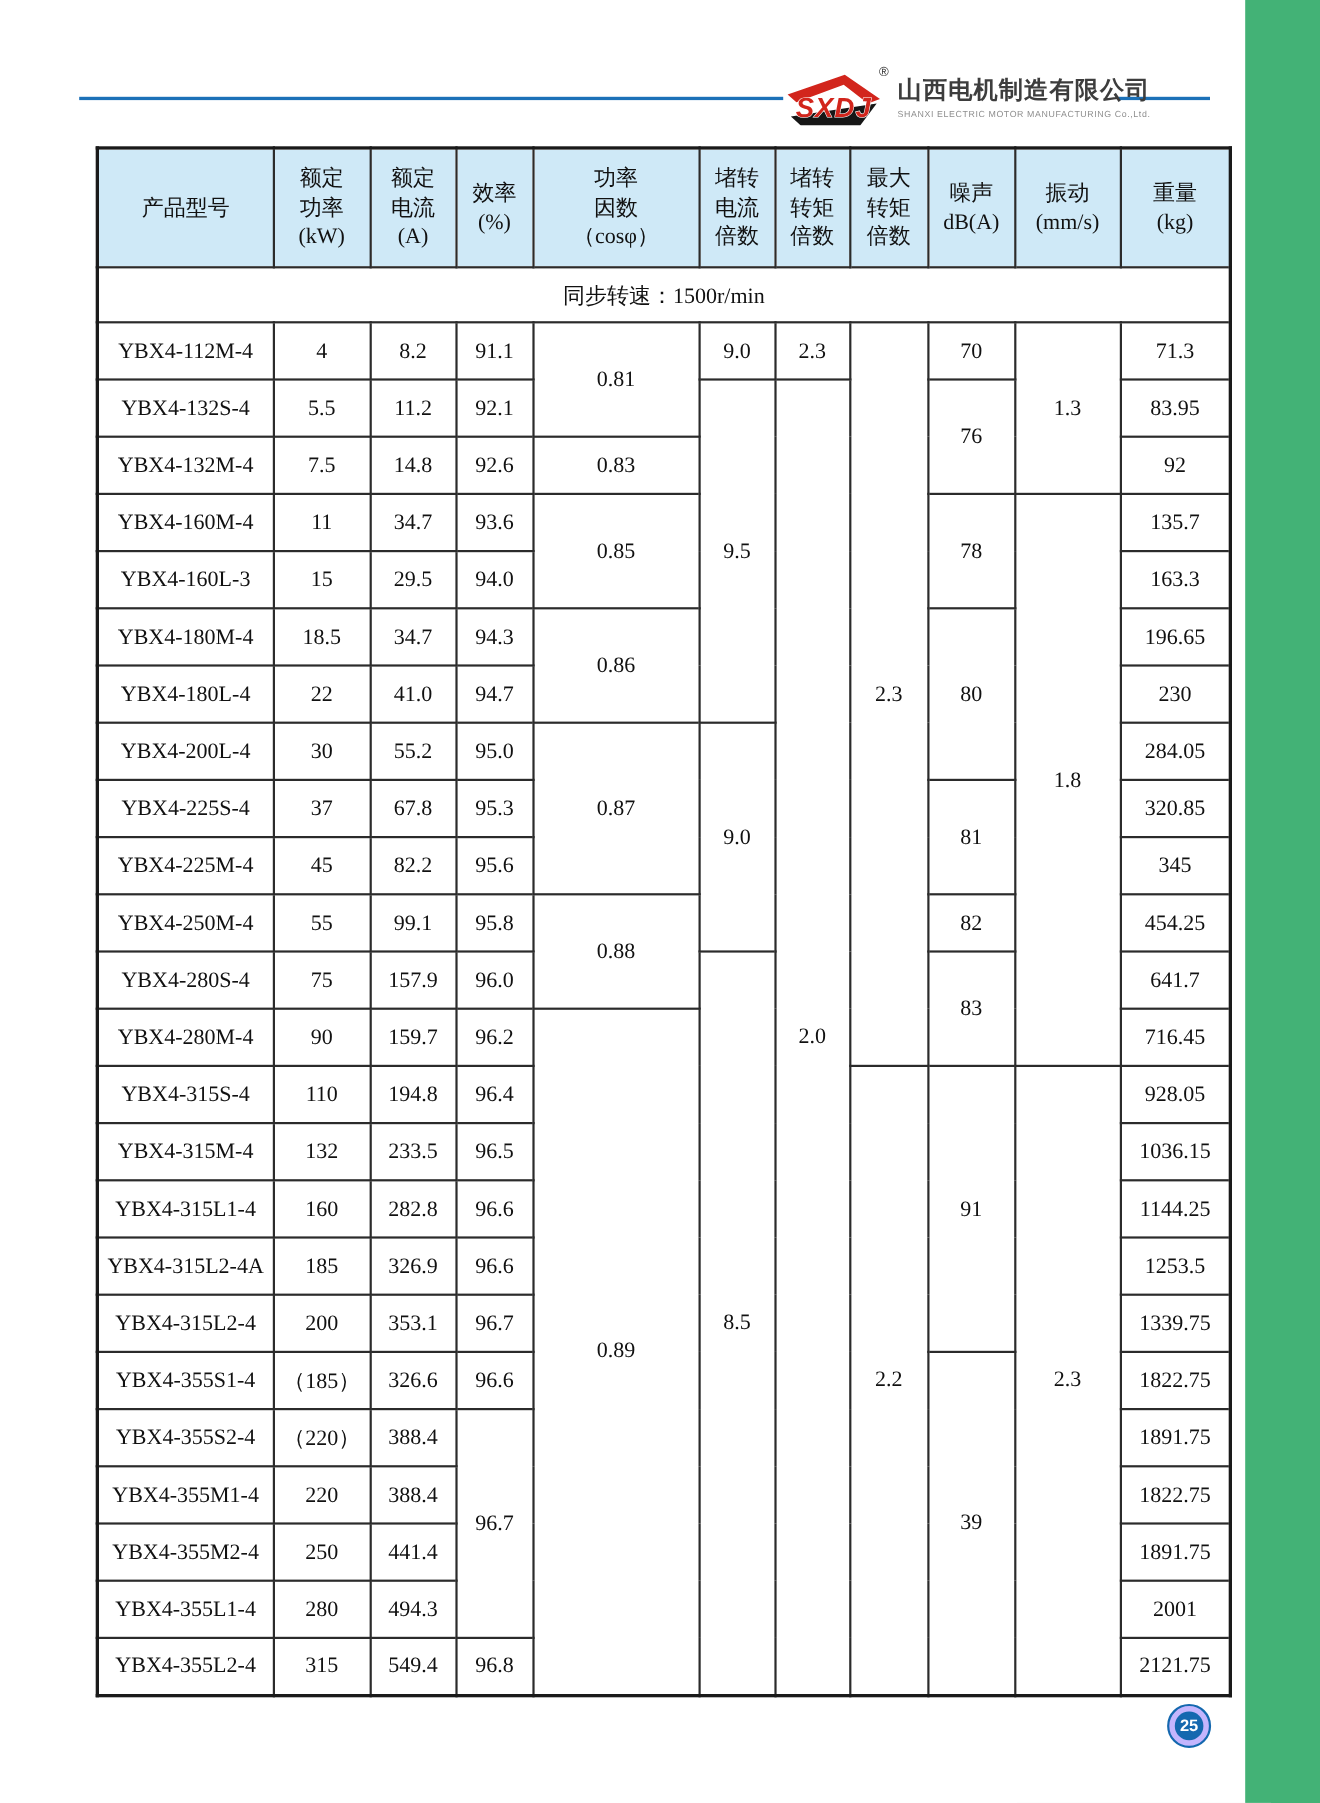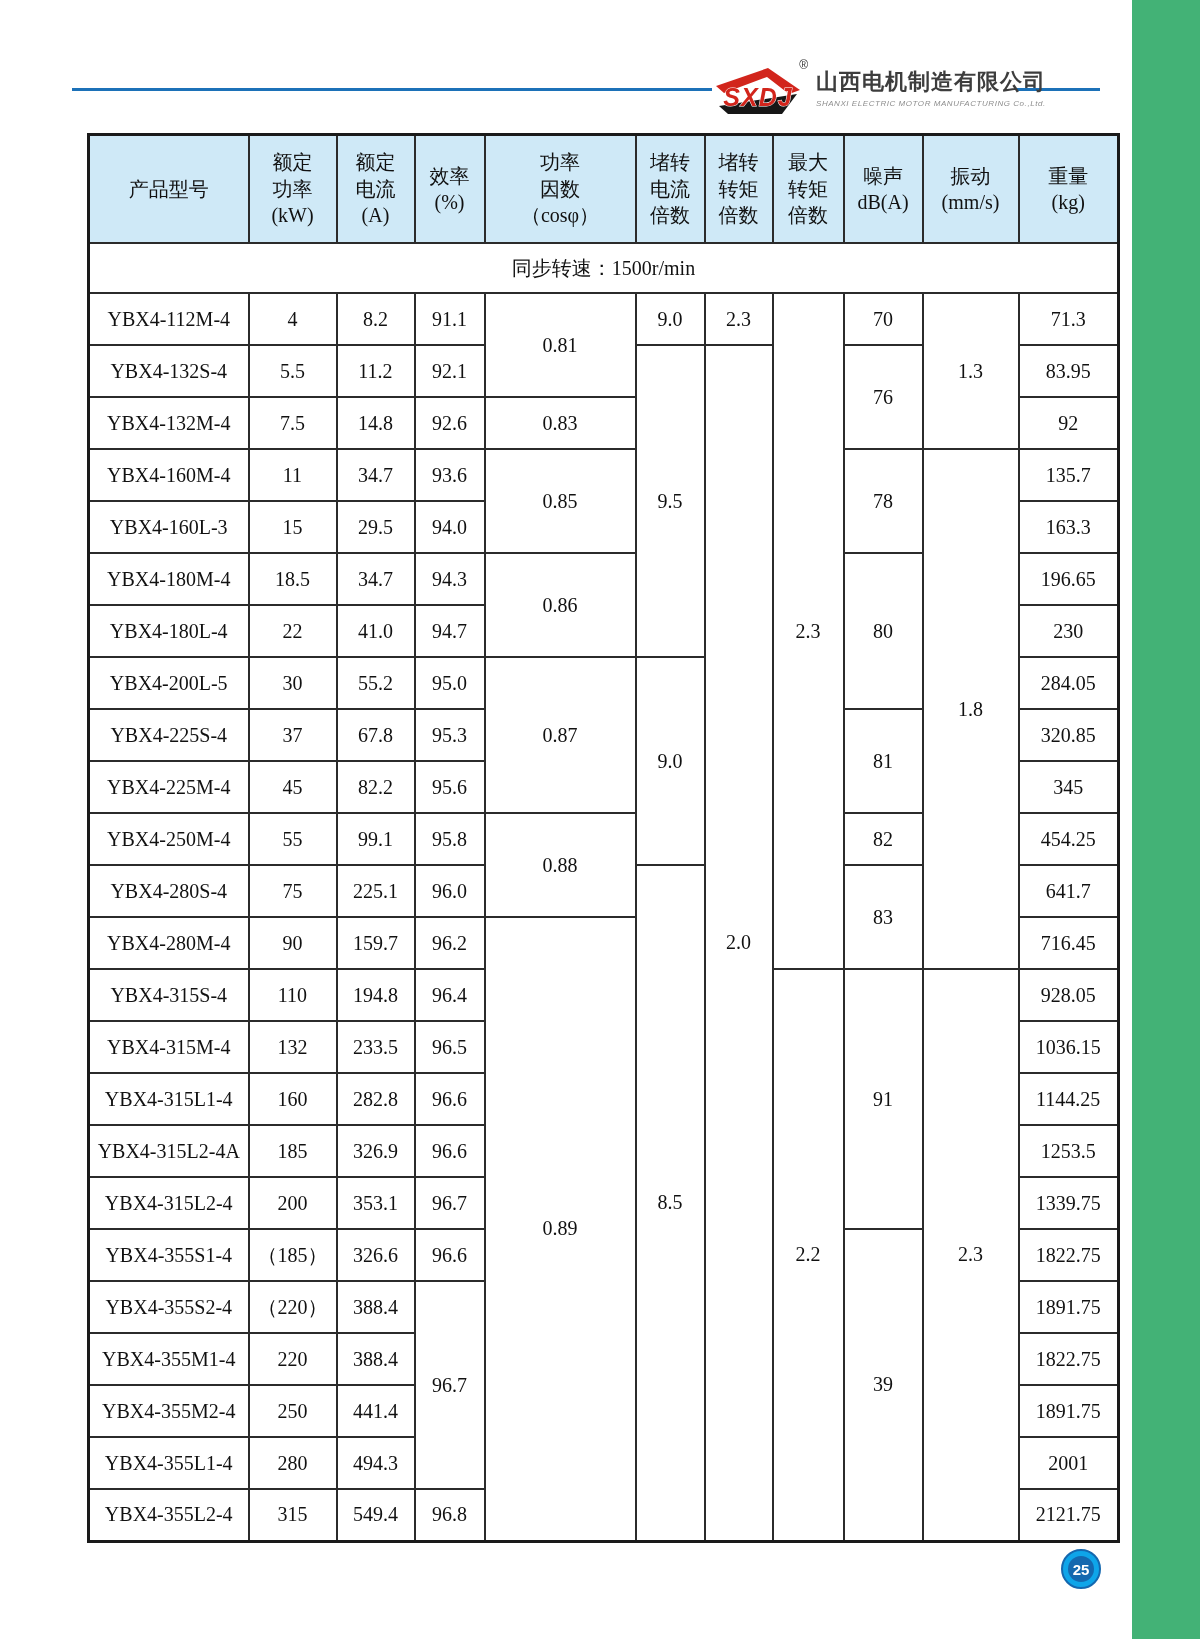--- a/index.html
+++ b/index.html
@@ -10,33 +10,33 @@
   .logo{position:absolute;left:712px;top:48px;width:305px;height:78px;background:#ffffff;
         display:flex;align-items:center;}
   .emblem-wrap{position:relative;width:92px;height:54px;flex:0 0 auto;}
   .emblem-wrap svg{position:absolute;left:0;top:6px;}
   .reg{position:absolute;right:-4px;top:-2px;font-size:12px;color:#333;
        font-family:"Liberation Sans",sans-serif;}
   .names{display:flex;flex-direction:column;margin-left:12px;}
   .cname{font-size:22px;font-weight:bold;color:#3d3d3d;letter-spacing:1px;
          font-family:"Liberation Sans",sans-serif;white-space:nowrap;}
   .ename{font-size:8px;color:#8e8e8e;letter-spacing:0.55px;margin-top:2px;
-         font-family:"Liberation Sans",sans-serif;white-space:nowrap;font-style:italic;}
+         font-family:"Liberation Sans",sans-serif;white-space:nowrap;}
   table.spec{position:absolute;left:87px;top:133px;width:1030px;border-collapse:collapse;
         table-layout:fixed;border:3px solid #1a1a1a;}
   .spec th,.spec td{border:2px solid #2b2b2b;text-align:center;vertical-align:middle;
         padding:0;overflow:hidden;}
   .spec th{background:#cfe9f7;font-weight:normal;font-size:20px;line-height:1.32;
         white-space:pre-line;height:106px;}
   .spec td{font-size:20px;background:#ffffff;}
   tr.sub td{height:48px;}
   tr.data{height:52px;}
   .badge{position:absolute;left:1061px;top:1549px;width:36px;height:36px;border-radius:50%;
         border:2px solid #1468af;display:flex;align-items:center;justify-content:center;
-        background:#0ea5e9;}
+        background:#c4b5fd;}
   .badge-inner{width:26px;height:26px;border-radius:50%;background:#1468af;color:#fff;
         font-size:15px;font-weight:bold;display:flex;align-items:center;justify-content:center;
         font-family:"Liberation Sans",sans-serif;}
 </style>
 </head>
 <body>
 
 <div class="page">
   <div class="green-band"></div>
   <div class="top-rule"></div>
@@ -162,21 +162,21 @@
       <td>196.65</td>
     </tr>
     <tr class="data">
       <td>YBX4-180L-4</td>
       <td>22</td>
       <td>41.0</td>
       <td>94.7</td>
       <td>230</td>
     </tr>
     <tr class="data">
-      <td>YBX4-200L-5</td>
+      <td>YBX4-200L-4</td>
       <td>30</td>
       <td>55.2</td>
       <td>95.0</td>
       <td rowspan="3">0.87</td>
       <td rowspan="4">9.0</td>
       <td>284.05</td>
     </tr>
     <tr class="data">
       <td>YBX4-225S-4</td>
       <td>37</td>
@@ -197,21 +197,21 @@
       <td>55</td>
       <td>99.1</td>
       <td>95.8</td>
       <td rowspan="2">0.88</td>
       <td>82</td>
       <td>454.25</td>
     </tr>
     <tr class="data">
       <td>YBX4-280S-4</td>
       <td>75</td>
-      <td>225.1</td>
+      <td>157.9</td>
       <td>96.0</td>
       <td rowspan="13">8.5</td>
       <td rowspan="2">83</td>
       <td>641.7</td>
     </tr>
     <tr class="data">
       <td>YBX4-280M-4</td>
       <td>90</td>
       <td>159.7</td>
       <td>96.2</td>

